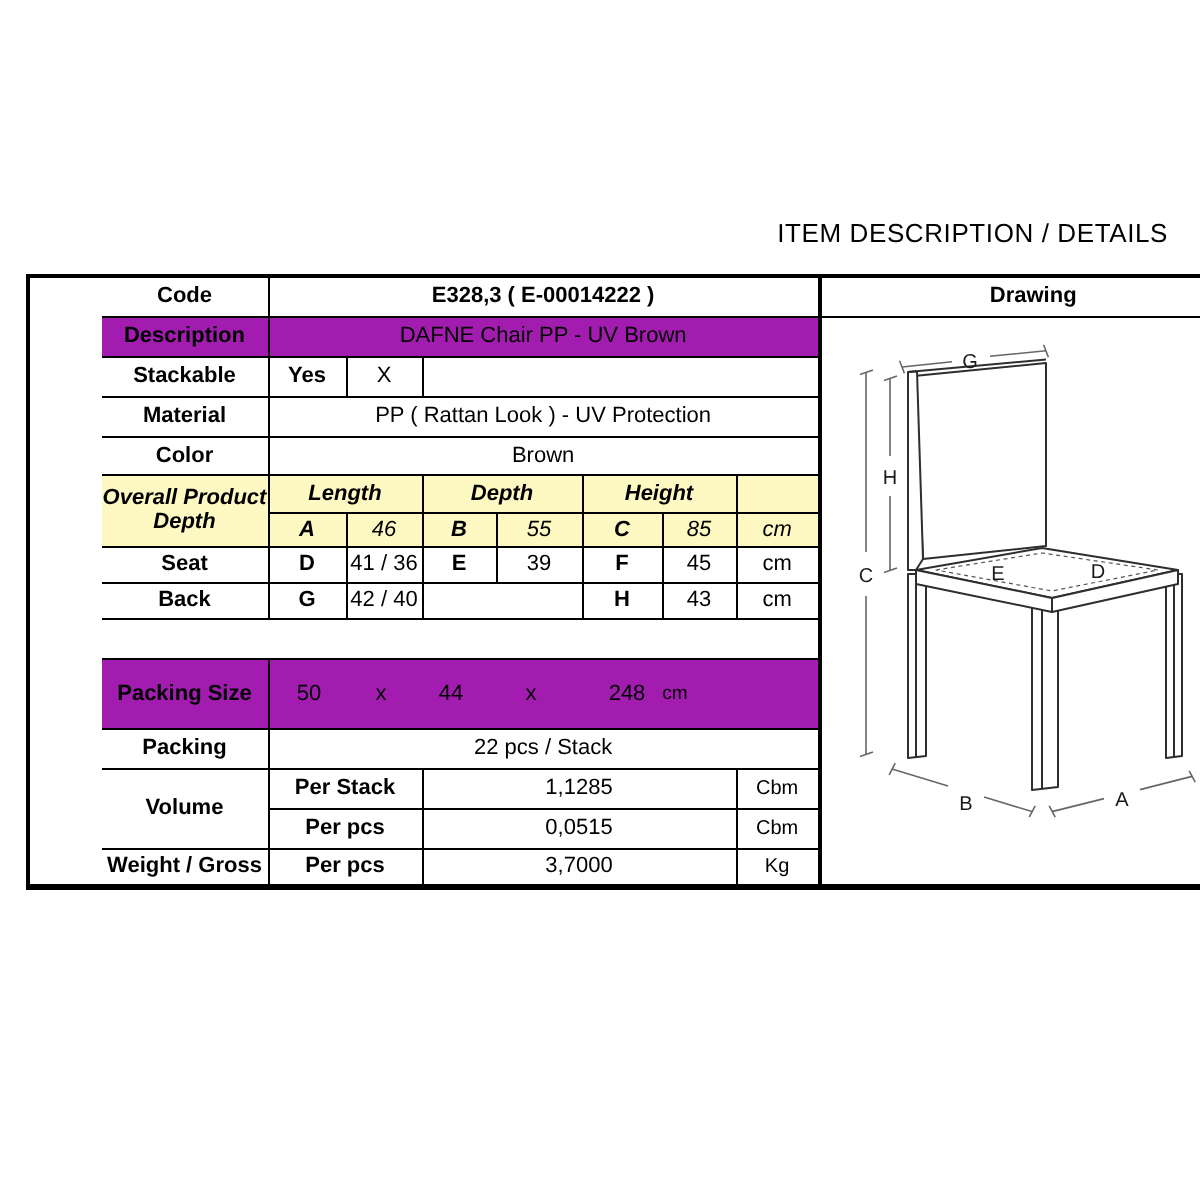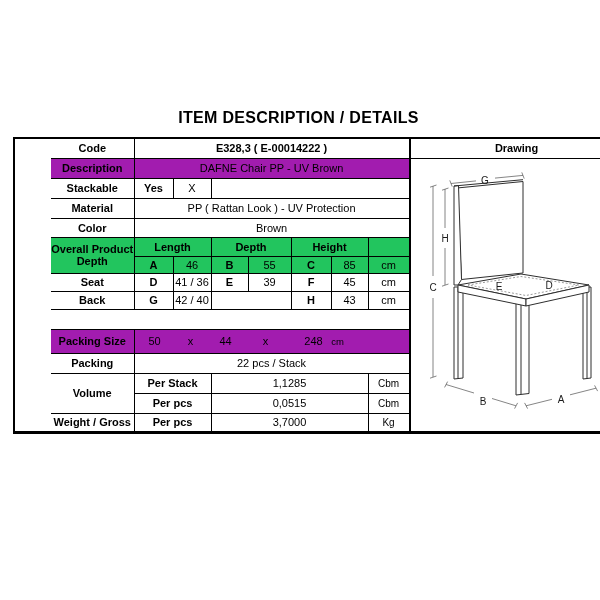--- a/index.html
+++ b/index.html
@@ -1,33 +1,33 @@
 <!DOCTYPE html>
 <html><head>
 <meta charset="utf-8">
 <style>
   html,body{margin:0;padding:0;background:#fff;}
   .page{position:relative;width:600px;height:600px;background:#fff;
         font-family:"Liberation Sans",sans-serif;color:#000;}
-  .title{position:absolute;left:13px;top:109px;width:571px;text-align:center;
-         font-size:16px;font-weight:bold;letter-spacing:.3px;}
+  .title{position:absolute;left:13px;top:109px;width:571px;text-align:right;
+         font-size:13px;font-weight:normal;letter-spacing:.3px;}
   .sheet{position:absolute;left:13px;top:137px;width:571px;
          border:2px solid #000;border-bottom-width:3px;background:#fff;padding-left:36px;}
   .main{display:flex;}
   table.spec{border-collapse:collapse;table-layout:fixed;width:358px;}
   table.spec td{border:1px solid #000;padding:0;vertical-align:middle;
                 font-size:11px;text-align:center;overflow:hidden;}
   table.spec tr>td:first-child{border-left:none;}
   table.spec tr:first-child>td{border-top:none;}
   table.spec tr:last-child>td{border-bottom:none;}
   td.lbl{text-align:left;padding-left:4px;font-weight:bold;}
   td.b{font-weight:bold;}
   td.unit{text-align:left;padding-left:3px;font-size:9.5px;}
   .gray{background:#a21caf;}
-  .yellow{background:#22c55e;}
+  .yellow{background:#fef9c3;font-style:italic;}
   td.packcell{position:relative;}
   td.packcell span{position:absolute;top:50%;transform:translate(-50%,-50%);}
   .p0{left:20px}.p1{left:56px}.p2{left:91px}.p3{left:131px}
   .p4{left:179px}.p5{left:203px;font-size:9.5px;}
   .overall-lbl{line-height:12px;}
   .drawing-panel{flex:1;border-left:1px solid #000;display:flex;flex-direction:column;}
   .drawing-header{height:19px;line-height:19px;border-bottom:1px solid #000;
                   text-align:center;font-size:11px;font-weight:bold;}
   .drawing-area{flex:1;}
   .date-bar{border-top:1px solid #000;height:16px;line-height:16px;
@@ -110,21 +110,21 @@
           <td class="b">G</td>
           <td>42 / 40</td>
           <td colspan="2"></td>
           <td class="b">H</td>
           <td>43</td>
           <td class="unit">cm</td>
         </tr>
         <tr style="height:20px">
           <td colspan="8"></td>
         </tr>
-        <tr style="height:24px" class="gray">
+        <tr style="height:35px" class="gray">
           <td class="lbl gray">Packing Size</td>
           <td colspan="7" class="gray packcell">
             <span class="p0">50</span>
             <span class="p1">x</span>
             <span class="p2">44</span>
             <span class="p3">x</span>
             <span class="p4">248</span>
             <span class="p5">cm</span>
           </td>
         </tr>

